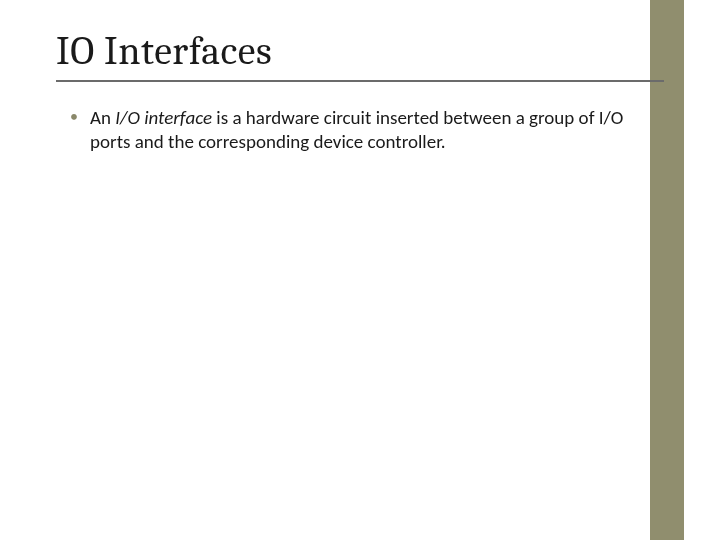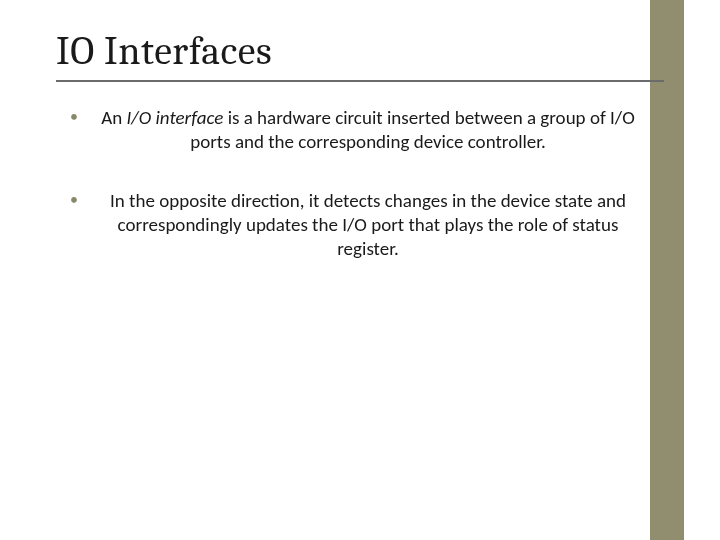--- a/index.html
+++ b/index.html
@@ -37,21 +37,20 @@
       border: none;
       border-top: 2px solid #6b6b6b;
       width: 608px;
       margin-left: 0;
       margin-bottom: 24px;
     }
     .bullets {
       list-style: none;
       padding-left: 14px;
       width: 590px;
-      text-align: center;
     }
     .bullets li {
       position: relative;
       font-size: 19px;
       line-height: 1.28;
       color: #1a1a1a;
       margin-bottom: 34px;
       padding-left: 20px;
     }
     .bullets li::before {
@@ -70,17 +69,14 @@
 
 <div class="accent-bar"></div>
 
 <div class="slide">
   <h1 class="title">IO Interfaces</h1>
   <hr class="title-rule">
   <ul class="bullets">
     <li>
       <span>An </span><span class="italic">I/O interface </span><span>is a hardware circuit inserted between a group of I/O ports and the corresponding device controller.</span>
     </li>
-    <li>
-      <span>In the opposite direction, it detects changes in the device state and correspondingly updates the I/O port that plays the role of status register.</span>
-    </li>
   </ul>
 </div>
 
 </body></html>

